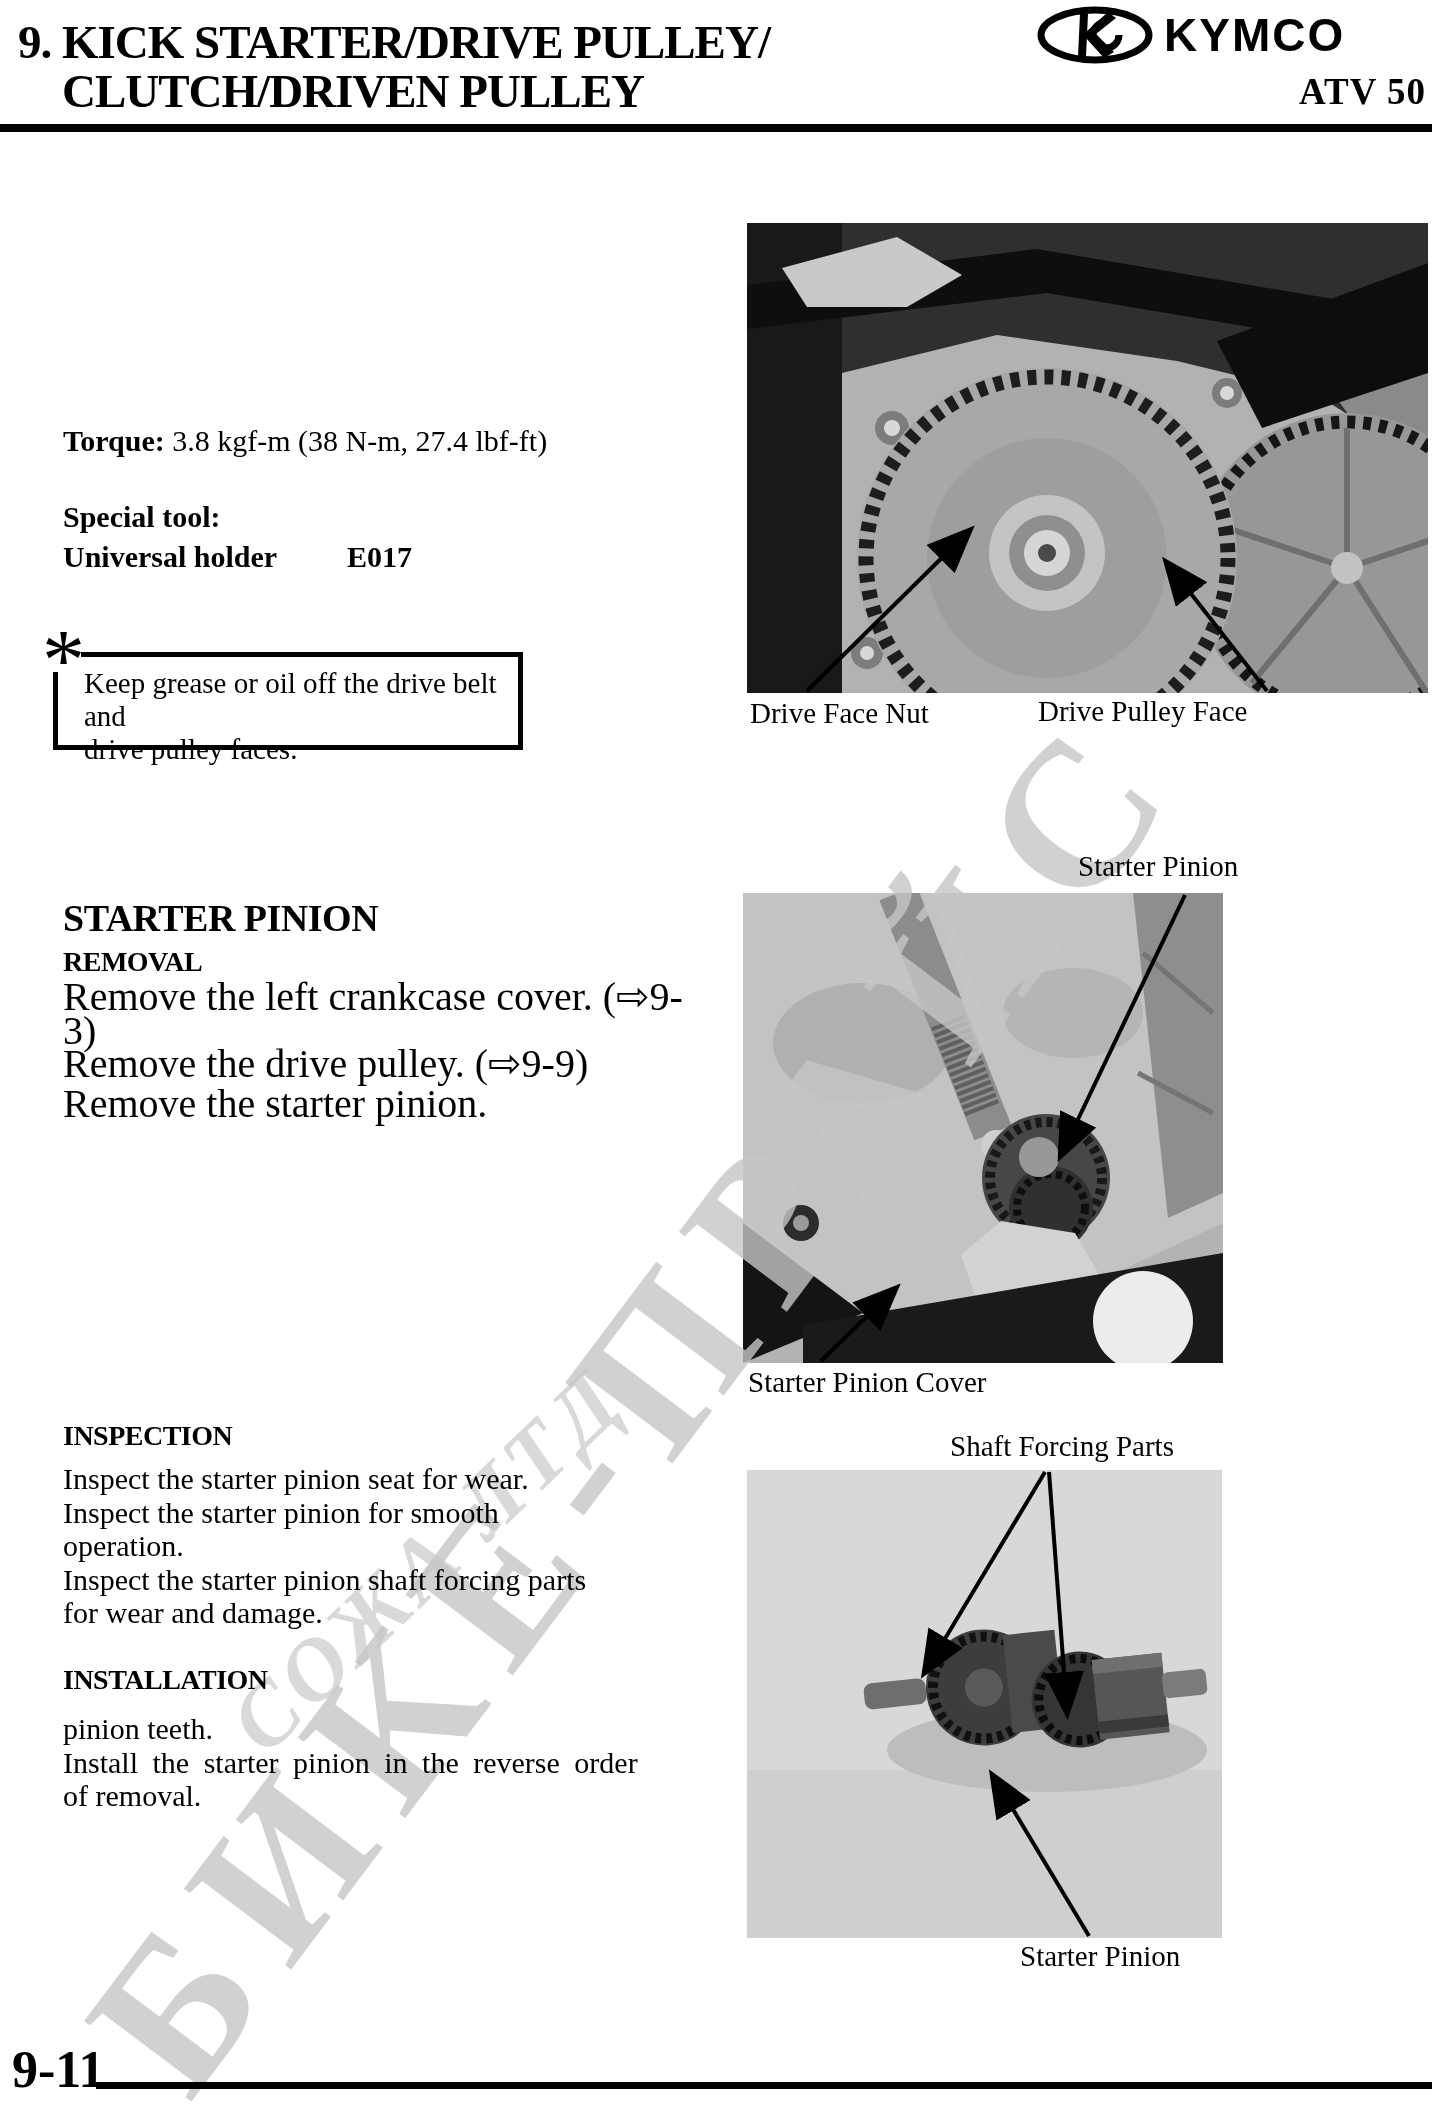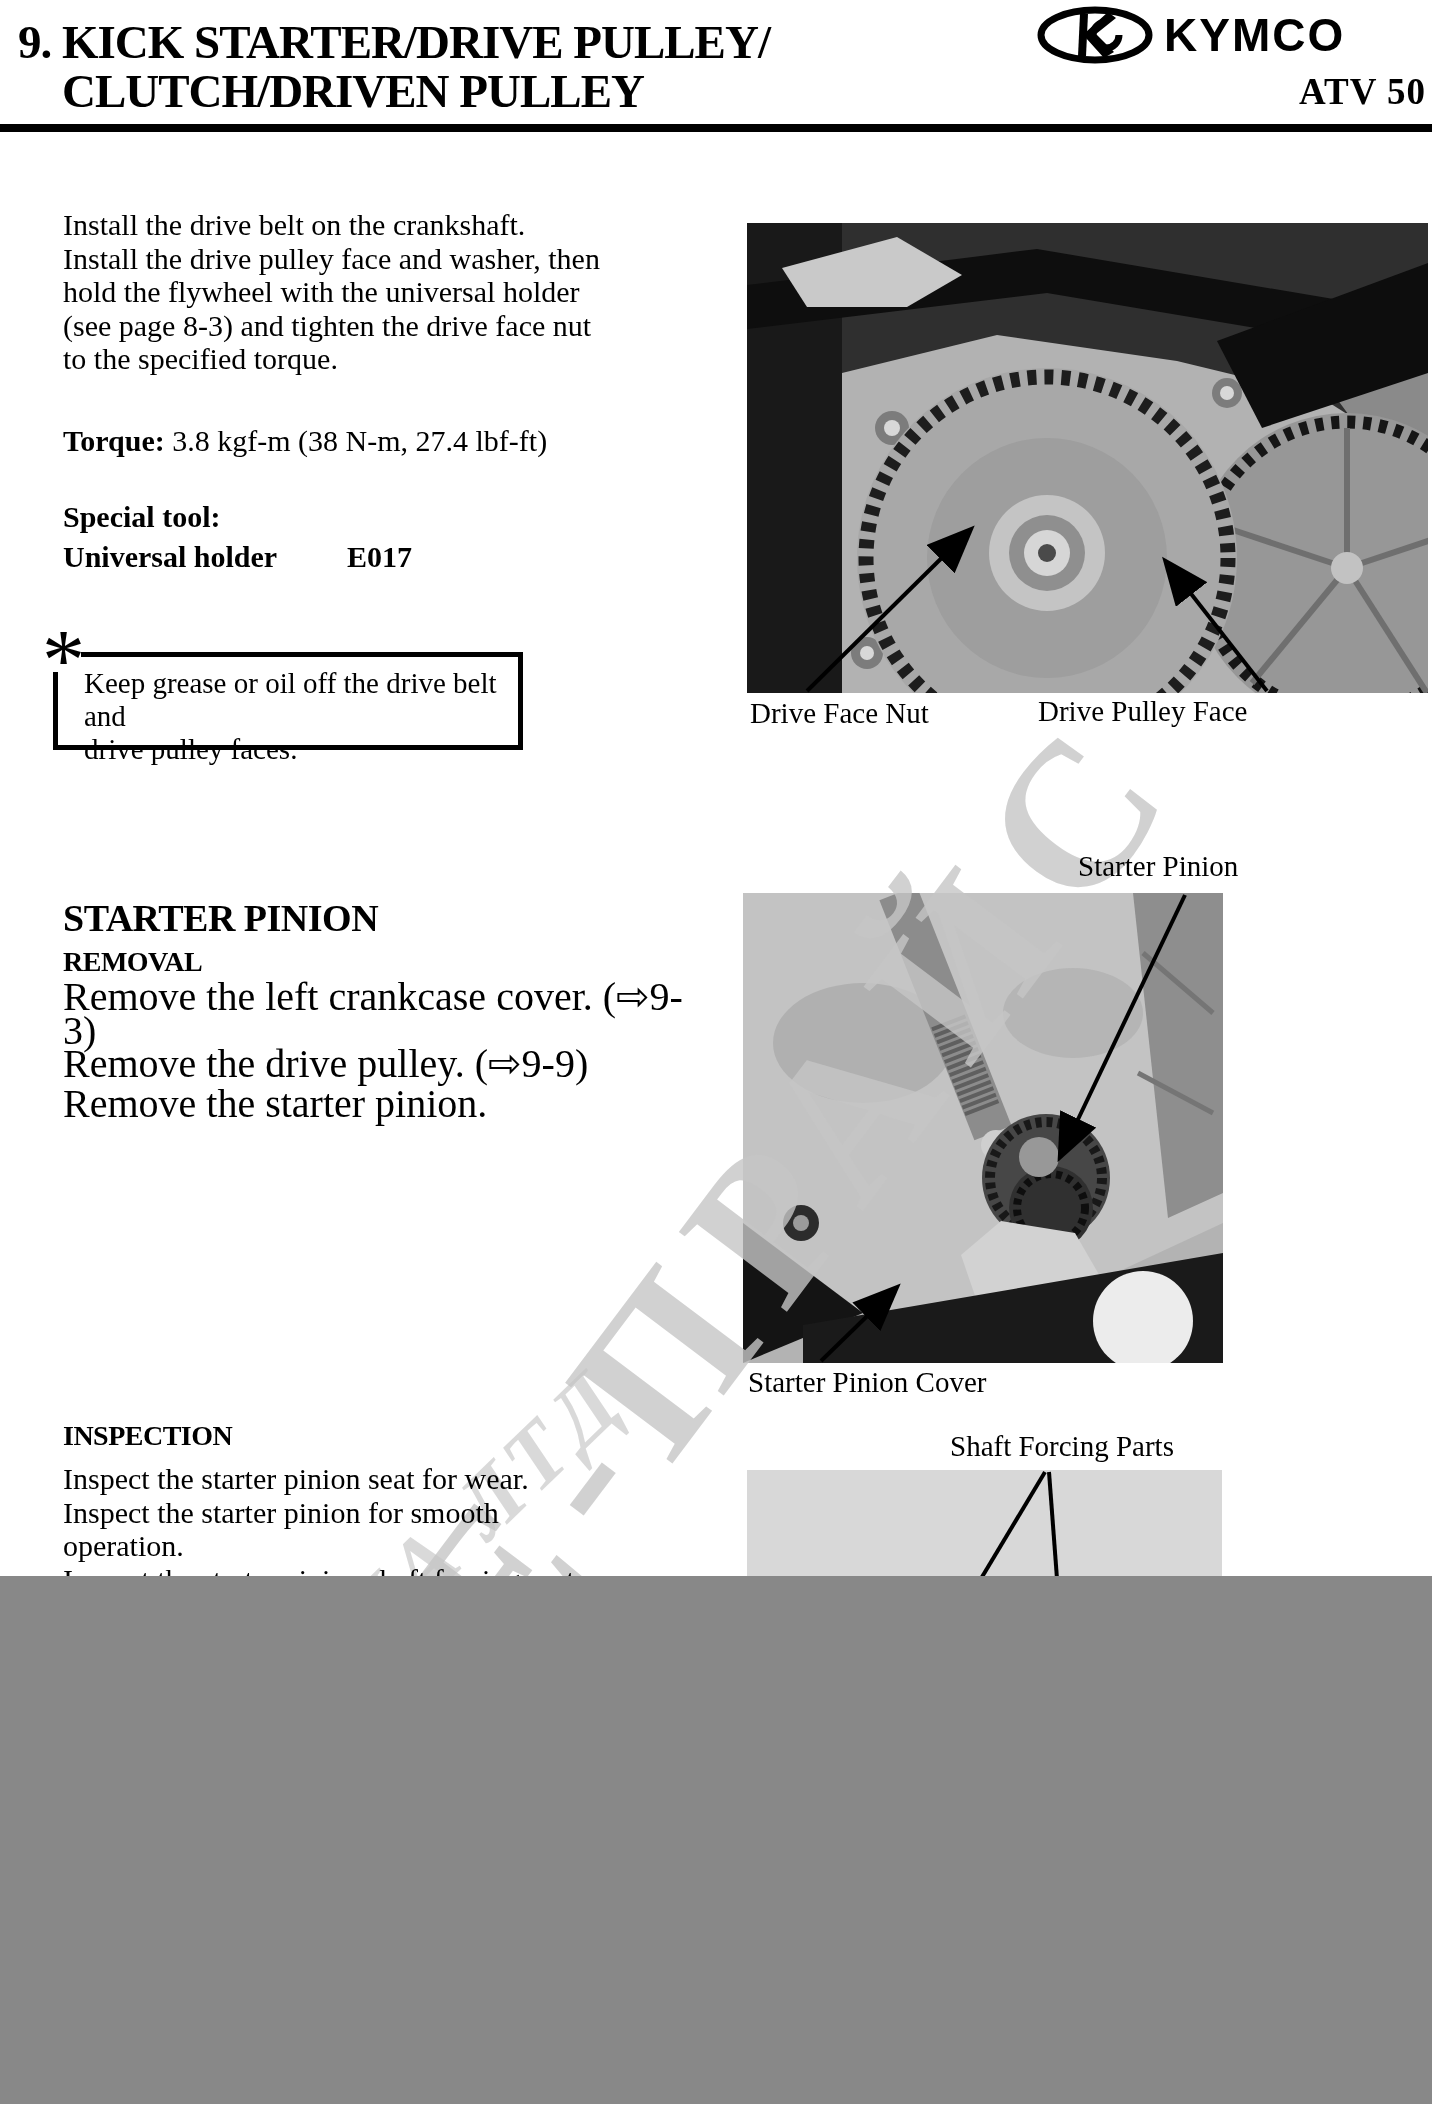--- a/index.html
+++ b/index.html
@@ -1,16 +1,16 @@
 <!DOCTYPE html>
 <html><head>
 <meta charset="utf-8">
 <style>
   html,body{margin:0;padding:0;background:#888;}
-  .page{position:relative;width:1432px;height:1576px;background:#fff;overflow:hidden;
+  .page{position:relative;width:1432px;height:2104px;background:#fff;overflow:hidden;
         font-family:"Liberation Serif",serif;color:#000;margin:0 auto;}
   .abs{position:absolute;}
   .txt{position:absolute;z-index:4;}
   .lines{white-space:pre-line;}
   
   .title{left:18px;top:18px;font-weight:bold;font-size:47px;line-height:49px;letter-spacing:-1px;}
   .title .l2{padding-left:44px;display:block;}
   .brand{left:1036px;top:6px;display:flex;align-items:center;gap:10px;z-index:4;}
   .brand-text{font-family:"Liberation Sans",sans-serif;font-weight:bold;font-size:46px;letter-spacing:2px;}
   .model{top:70px;right:6px;font-weight:bold;font-size:37px;letter-spacing:1px;}
@@ -69,25 +69,20 @@
       <path d="M44 8 L52 8 L50 50 L42 50 Z" fill="#000"></path>
       <path d="M50 26 L72 6 L80 12 L60 28 L78 46 L68 52 L50 32 Z" fill="#000"></path>
       <circle cx="70" cy="29" r="13" fill="none" stroke="#000" stroke-width="7" stroke-dasharray="58 24"></circle>
     </svg>
     <span class="brand-text">KYMCO</span>
   </div>
 
   <div class="txt model">ATV 50</div>
   <div class="abs header-rule"></div>
 
-  <div class="txt intro body-text lines">Install the drive belt on the crankshaft.
-Install the drive pulley face and washer, then
-hold the flywheel with the universal holder
-(see page 8-3) and tighten the drive face nut
-to the specified torque.</div>
 
   <div class="txt torque body-text">
     <span class="b">Torque:</span><span> 3.8 kgf-m (38 N-m, 27.4 lbf-ft)</span>
   </div>
 
   <div class="txt special body-text">
     <div>Special tool:</div>
     <div class="row2">
       <span class="tool-name">Universal holder</span><span>E017</span>
     </div>

